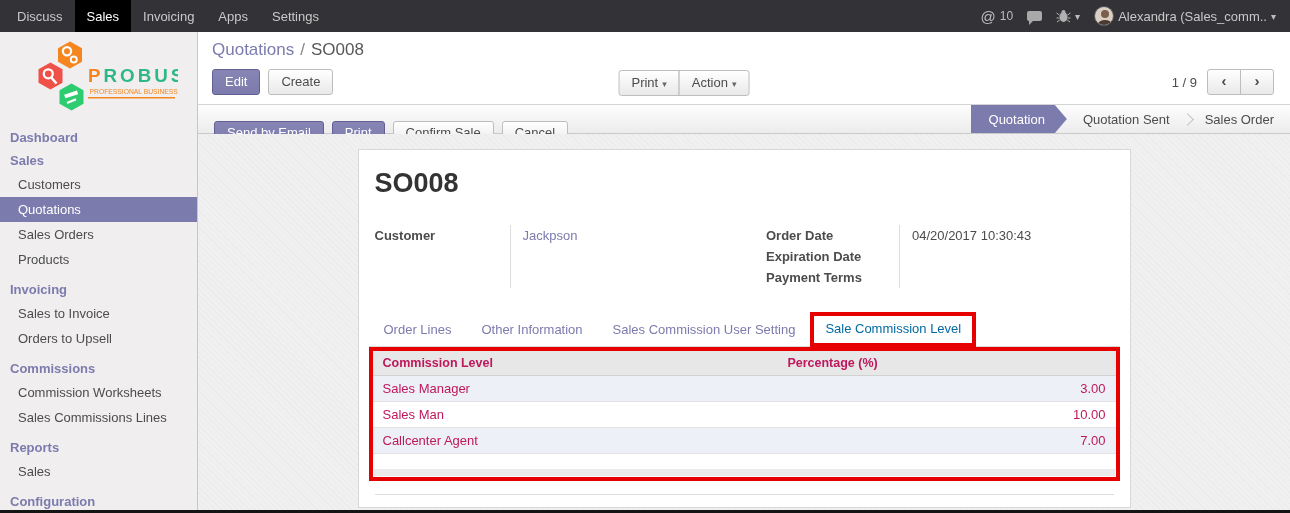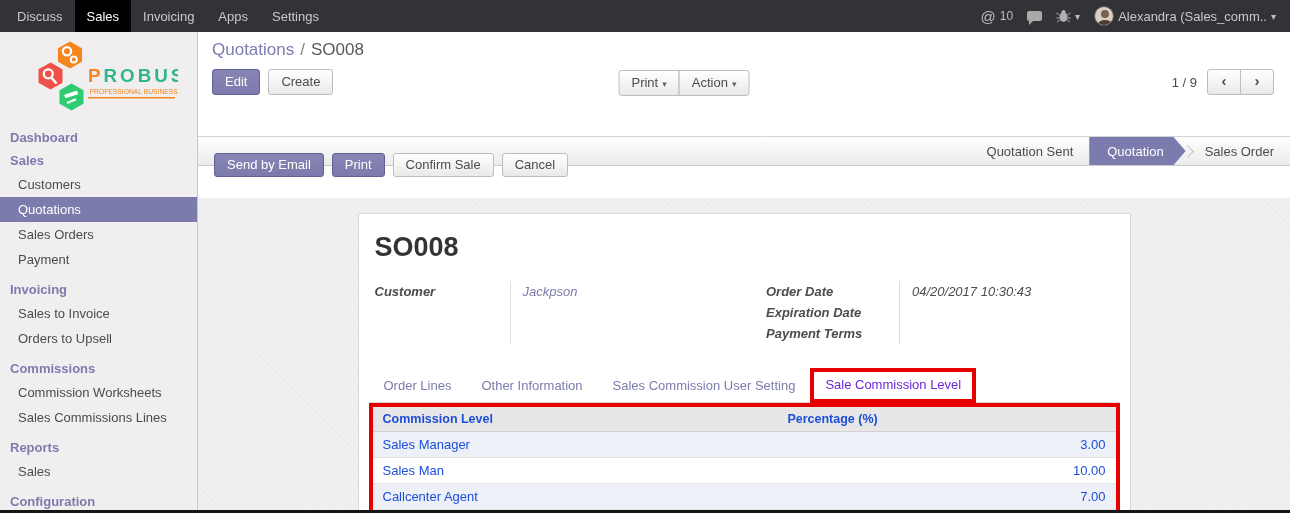--- a/index.html
+++ b/index.html
@@ -29,21 +29,21 @@
   
   .sidebar { width:198px; flex:0 0 198px; background:#f0eeef; border-right:1px solid #c5c5cc; overflow:hidden; }
   .logo-wrap { padding:8px 10px 10px 28px; }
   .menu { font-size:13px; }
   .menu-header { color:#7c7bad; font-weight:bold; padding:4px 8px 4px 10px; cursor:pointer; }
   .menu-item { display:flex; align-items:center; color:#4c4c4c; padding:5px 8px 5px 18px; cursor:pointer; position:relative; }
   .menu-item.active { background:#7c7bad; color:#fff; }
   .menu-gap { height:6px; }
 
   
-  .right-col { flex:1; display:flex; flex-direction:column; min-width:0; background:#fff;gap:32px; }
+  .right-col { flex:1; display:flex; flex-direction:column; min-width:0; background:#fff; }
   .control-panel { padding:8px 16px 8px 14px; position:relative; }
   .breadcrumb { font-size:17px; color:#777; }
   .breadcrumb .bc-link { color:#7c7bad; cursor:pointer; }
   .breadcrumb .bc-sep { margin:0 6px; color:#888; }
   .breadcrumb .bc-current { color:#585858; }
   .cp-row2 { margin-top:8px; display:flex; align-items:center; height:28px; }
   .btn { font-size:13px; border-radius:3px; padding:5px 12px; cursor:pointer; border:1px solid #bdbdbd; background:linear-gradient(#fff,#e9e9e9); color:#4c4c4c; line-height:1.1; }
   .btn.primary { background:linear-gradient(#8785b4,#7c7bad); border-color:#615f93; color:#fff; }
   .btn + .btn { margin-left:8px; }
   .btn-group { display:inline-flex; }
@@ -64,38 +64,38 @@
   .state { display:flex; align-items:center; font-size:13px; color:#4c4c4c; padding:0 16px; cursor:pointer; }
   .state.active { background:#7c7bad; color:#fff; padding:0 22px 0 18px; clip-path:polygon(0 0,calc(100% - 12px) 0,100% 50%,calc(100% - 12px) 100%,0 100%); }
   .state-sep { align-self:center; width:9px; height:9px; border-top:1px solid #c2c2c2; border-right:1px solid #c2c2c2; transform:rotate(45deg); margin:0 -3px; }
 
   
   .content { flex:1; min-height:0; background:#f0f0f0;
     background-image:repeating-linear-gradient(45deg, rgba(0,0,0,0.02) 0 1px, transparent 1px 4px);
     overflow:hidden; }
   .sheet { width:773px; margin:15px auto 0; background:#fff; border:1px solid #d8d8d8; min-height:351px; padding-bottom:12px; }
   .sheet-title { font-size:27px; font-weight:bold; color:#333; padding:18px 16px 0; }
-  .field-groups { display:flex; padding:0 16px; margin-top:18px;font-style:italic; }
+  .field-groups { display:flex; padding:0 16px; margin-top:26px; }
   .fgroup { display:flex; width:50%; }
   .fg-labels { display:flex; flex-direction:column; }
   .fg-values { display:flex; flex-direction:column; border-left:1px solid #ddd; flex:1; }
   .fg-label { font-size:13px; font-weight:bold; color:#4c4c4c; padding:3px 0; height:21px; }
   .fg-value { font-size:13px; color:#4c4c4c; padding:3px 0 3px 12px; height:21px; }
   .fgroup.left .fg-labels { width:135px; }
   .fgroup.left .fg-values { min-height:40px; }
   .fgroup.right { padding-left:22px; }
   .fgroup.right .fg-labels { width:133px; }
   .link { color:#7c7bad; cursor:pointer; }
 
   .tabs-row { display:flex; align-items:flex-end; margin:24px 10px 0; border-bottom:1px solid #d8d8d8; }
   .tab { padding:9px 15px; font-size:13px; color:#7c7bad; cursor:pointer; white-space:nowrap; }
-  .tab.active { color:#6d28d9; border:4px solid #e60000; background:#fff; padding:5px 11px 7px; margin-bottom:-1px; position:relative; z-index:2; }
+  .tab.active { color:#0369a1; border:4px solid #e60000; background:#fff; padding:5px 11px 7px; margin-bottom:-1px; position:relative; z-index:2; }
 
   .red-box { border:4px solid #e60000; margin:0 10px; position:relative; z-index:1; background:#fff; }
-  table.commission { width:100%; border-collapse:collapse; font-size:13px; color:#1d4ed8; table-layout:fixed; }
+  table.commission { width:100%; border-collapse:collapse; font-size:13px; color:#be185d; table-layout:fixed; }
   table.commission th { background:#e7e7e7; text-align:left; font-size:12.5px; padding:5px 10px; border-bottom:1px solid #d2d2d2; cursor:pointer; }
   table.commission th.col-level { width:54.5%; }
   table.commission td { padding:5px 10px; height:15px; }
   table.commission tbody tr { border-top:1px solid #e3e3e3; cursor:pointer; }
   table.commission tbody tr.stripe { background:#eef0f8; }
   table.commission td.num { text-align:right; }
   .empty-row td { height:24px; }
   .table-footer-strip { height:7px; background:#ebebeb; margin:0 1px 1px; }
   .sheet-hr { border:none; border-top:1px solid #dcdcdc; margin:13px 16px 0; }
 
@@ -172,21 +172,21 @@
       <div class="menu-item">
           <span>Customers</span>
         </div>
       <div class="menu-item active">
           <span>Quotations</span>
         </div>
       <div class="menu-item">
           <span>Sales Orders</span>
         </div>
       <div class="menu-item">
-          <span>Payment</span>
+          <span>Products</span>
         </div>
       <div class="menu-gap"></div>
       <div class="menu-header">Invoicing</div>
       <div class="menu-item">
           <span>Sales to Invoice</span>
         </div>
       <div class="menu-item">
           <span>Orders to Upsell</span>
         </div>
       <div class="menu-gap"></div>
@@ -231,22 +231,22 @@
     </div>
 
     <div class="statusbar">
       <div class="sb-buttons">
         <button class="btn primary">Send by Email</button>
         <button class="btn primary">Print</button>
         <button class="btn">Confirm Sale</button>
         <button class="btn">Cancel</button>
       </div>
       <div class="states">
+        <div class="state active">Quotation</div>
         <div class="state">Quotation Sent</div>
-        <div class="state active">Quotation</div>
         <span class="state-sep"></span>
         <div class="state">Sales Order</div>
       </div>
     </div>
 
     <div class="content">
       <div class="sheet">
         <div class="sheet-title">SO008</div>
 
         <div class="field-groups">

